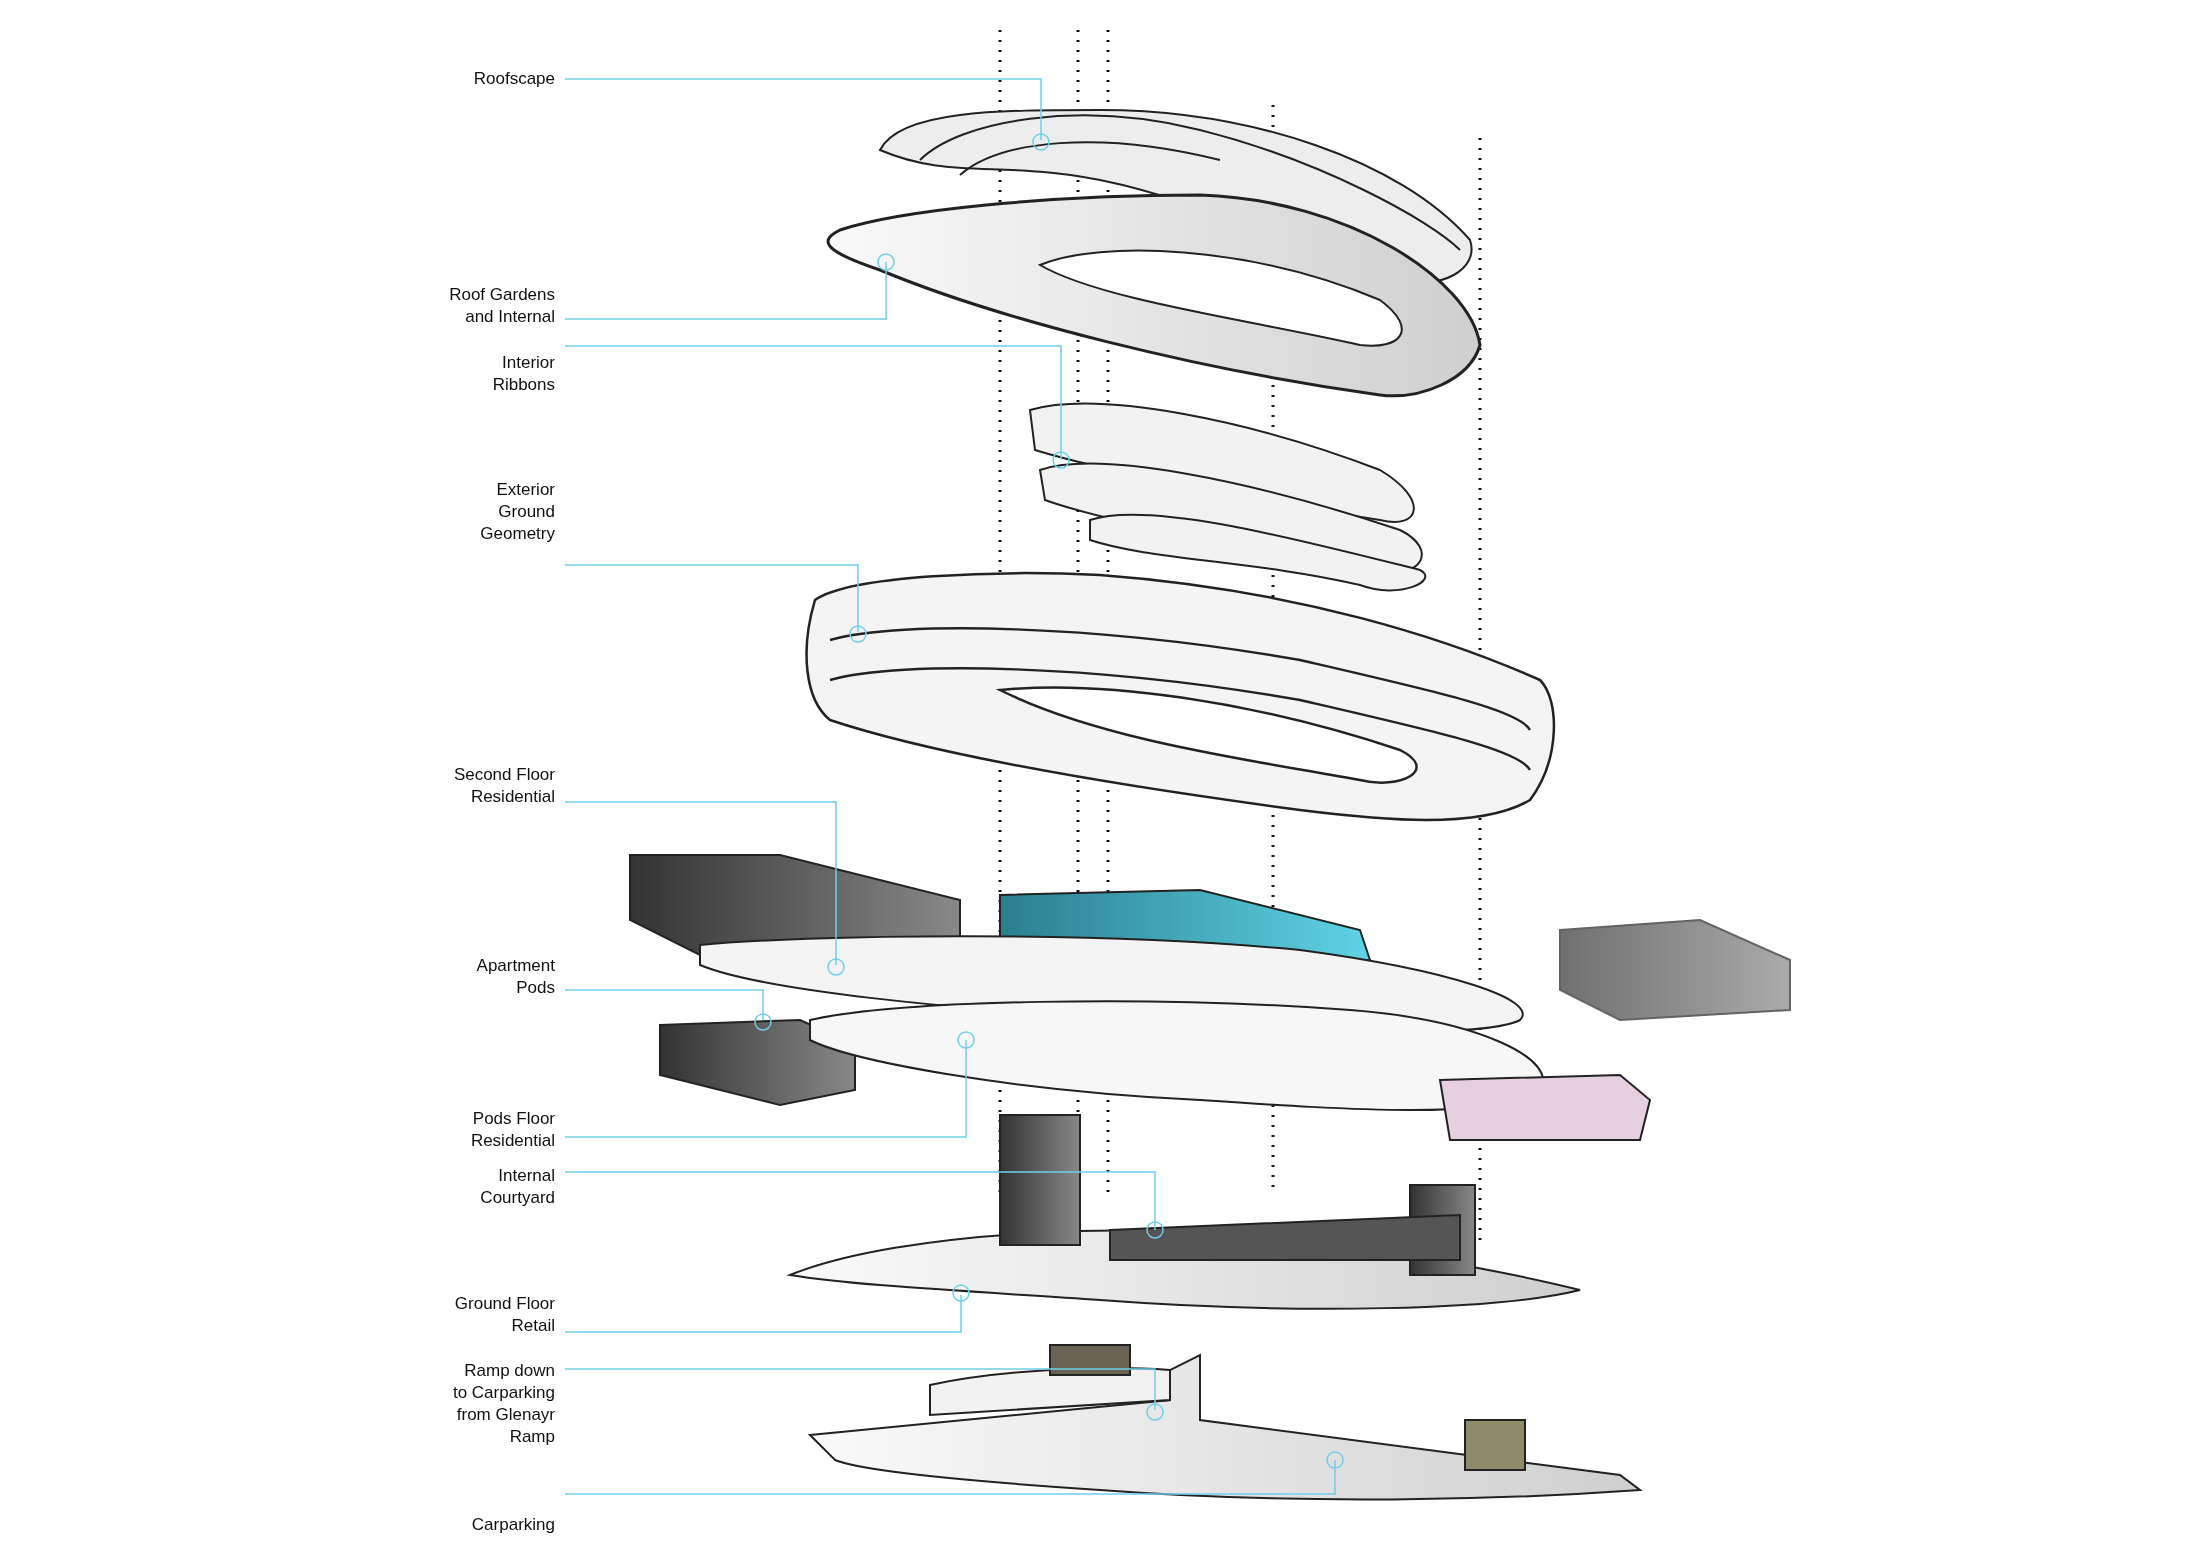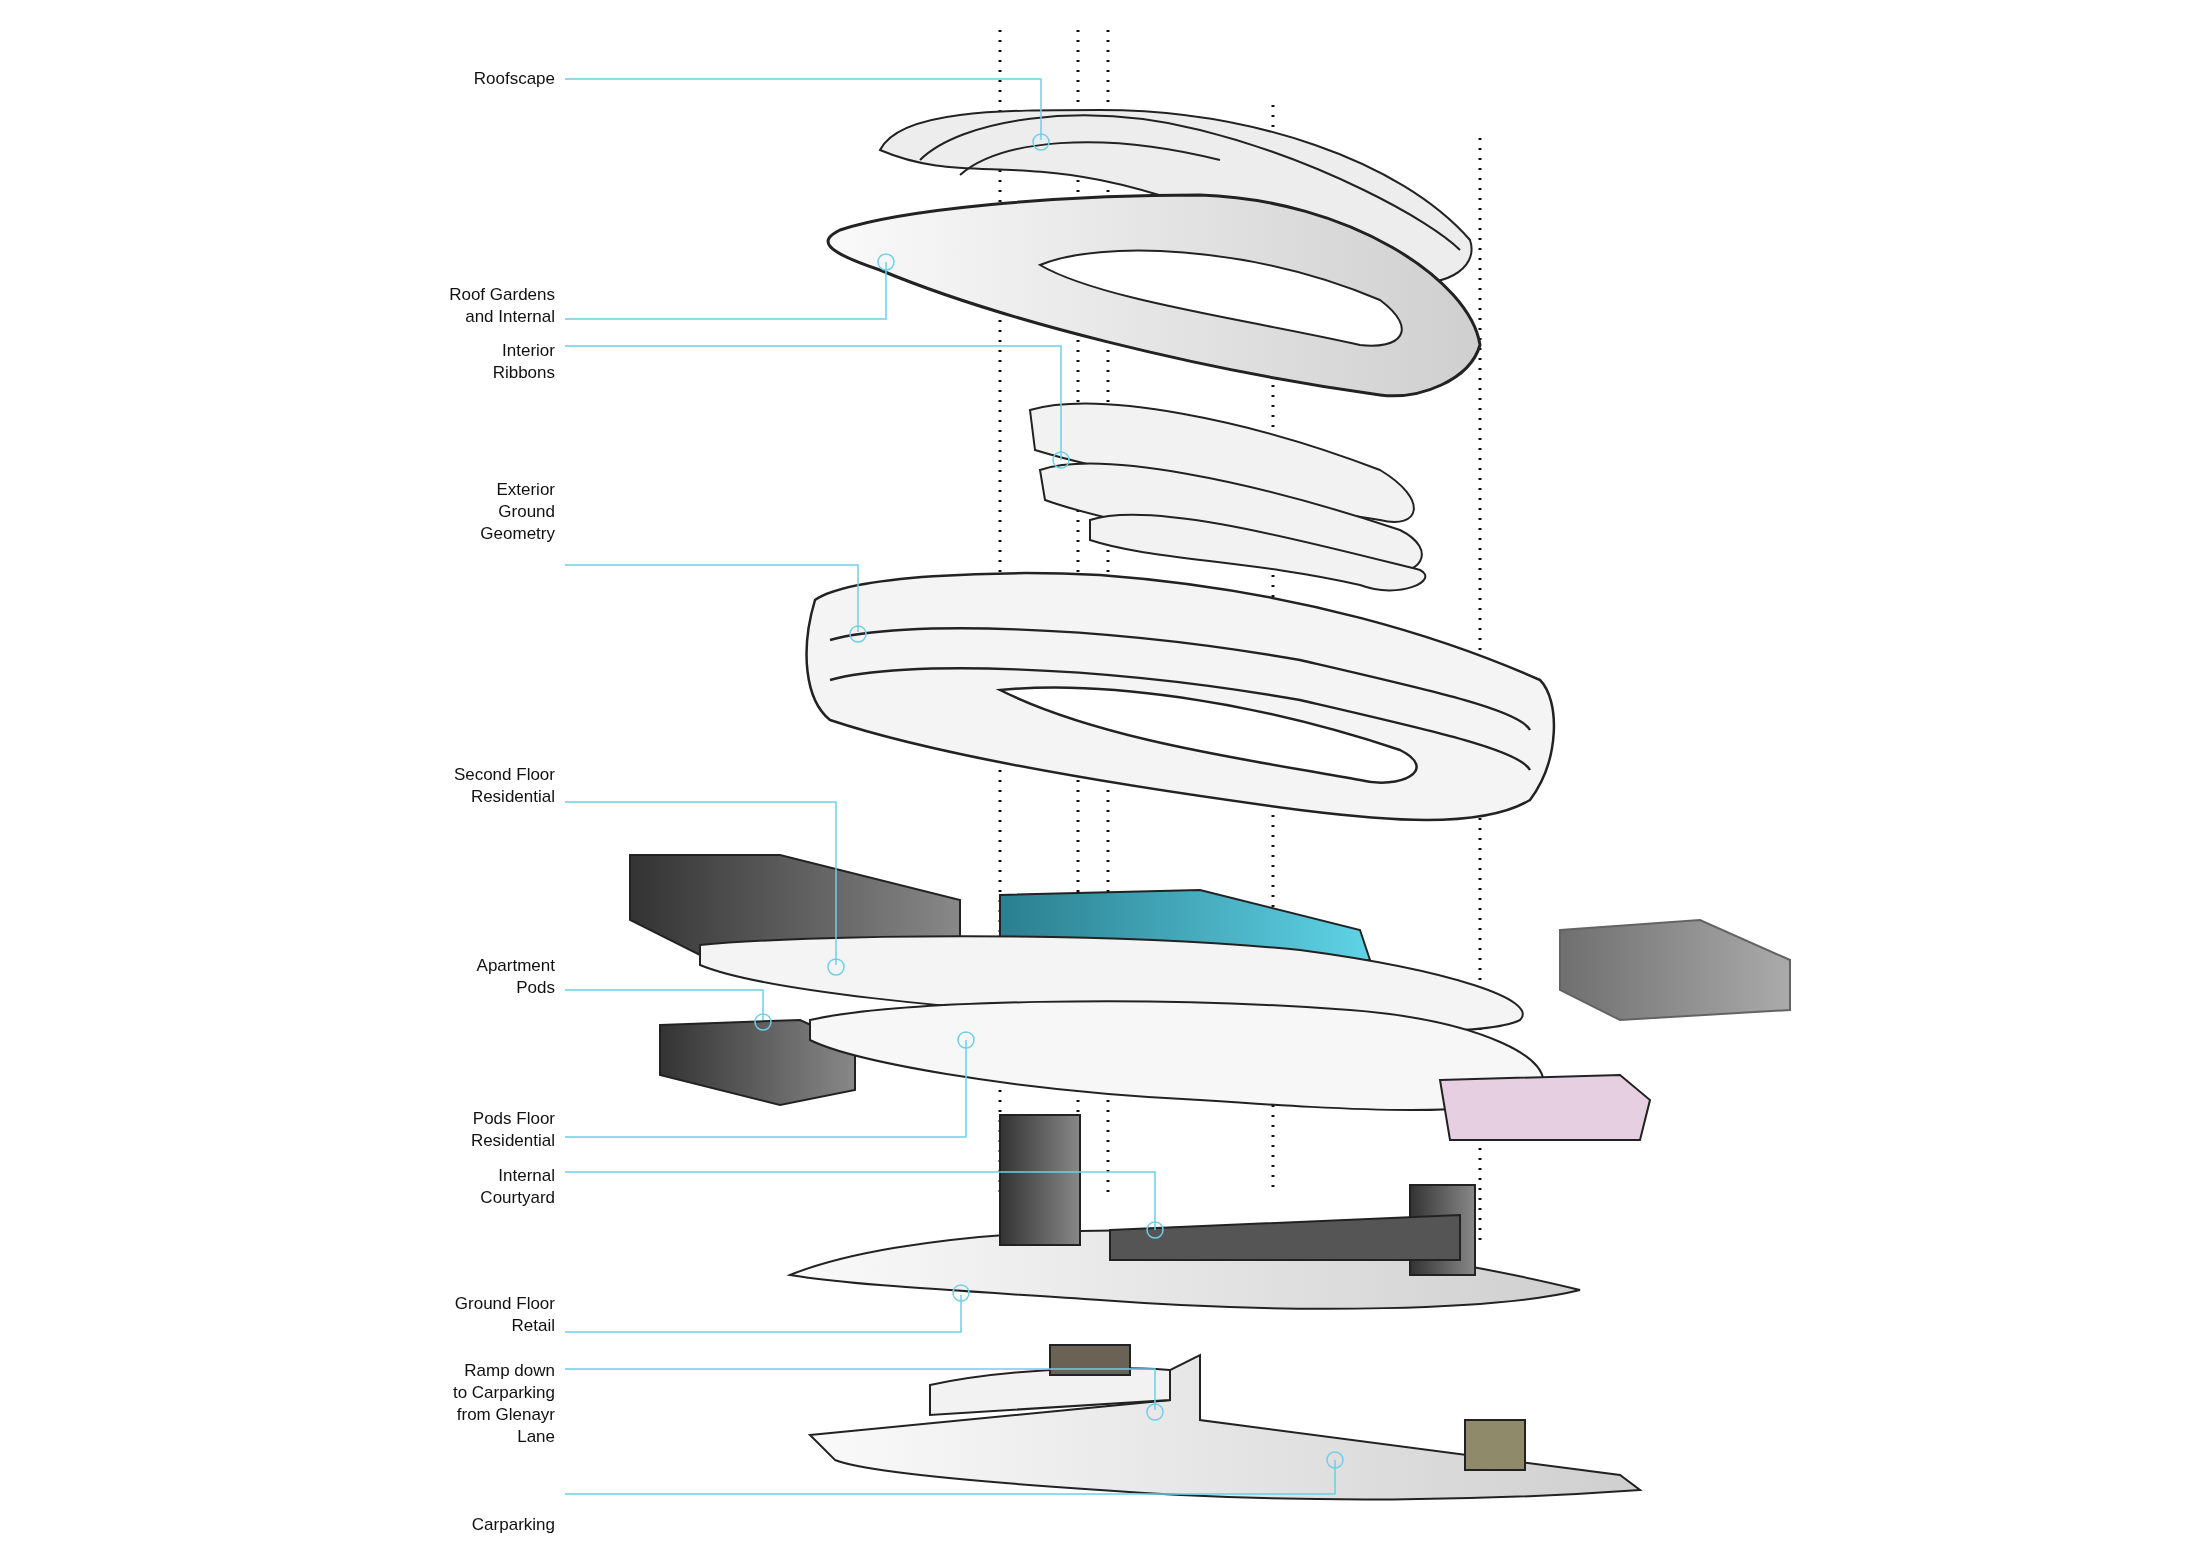--- a/index.html
+++ b/index.html
@@ -105,22 +105,22 @@
         <circle cx="961" cy="1293" r="8"></circle>
     <polyline points="565,1369 1155,1369 1155,1410"></polyline>
         <circle cx="1155" cy="1412" r="8"></circle>
     <polyline points="565,1494 1335,1494 1335,1460"></polyline>
         <circle cx="1335" cy="1460" r="8"></circle>
   </g>
 </svg>
 
 <div class="label" style="top:68px"><span>Roofscape</span></div>
 <div class="label" style="top:284px"><span>Roof Gardens</span><br><span>and Internal</span></div>
-<div class="label" style="top:340px"><span>Interior</span><br><span>Ribbons</span></div>
+<div class="label" style="top:352px"><span>Interior</span><br><span>Ribbons</span></div>
 <div class="label" style="top:479px"><span>Exterior</span><br><span>Ground</span><br><span>Geometry</span></div>
 <div class="label" style="top:764px"><span>Second Floor</span><br><span>Residential</span></div>
 <div class="label" style="top:955px"><span>Apartment</span><br><span>Pods</span></div>
 <div class="label" style="top:1108px"><span>Pods Floor</span><br><span>Residential</span></div>
 <div class="label" style="top:1165px"><span>Internal</span><br><span>Courtyard</span></div>
 <div class="label" style="top:1293px"><span>Ground Floor</span><br><span>Retail</span></div>
-<div class="label" style="top:1360px"><span>Ramp down</span><br><span>to Carparking</span><br><span>from  Glenayr</span><br><span>Lane</span></div>
+<div class="label" style="top:1360px"><span>Ramp down</span><br><span>to Carparking</span><br><span>from  Glenayr</span><br><span>Ramp</span></div>
 <div class="label" style="top:1514px"><span>Carparking</span></div>
 </div>
 
 </body></html>

